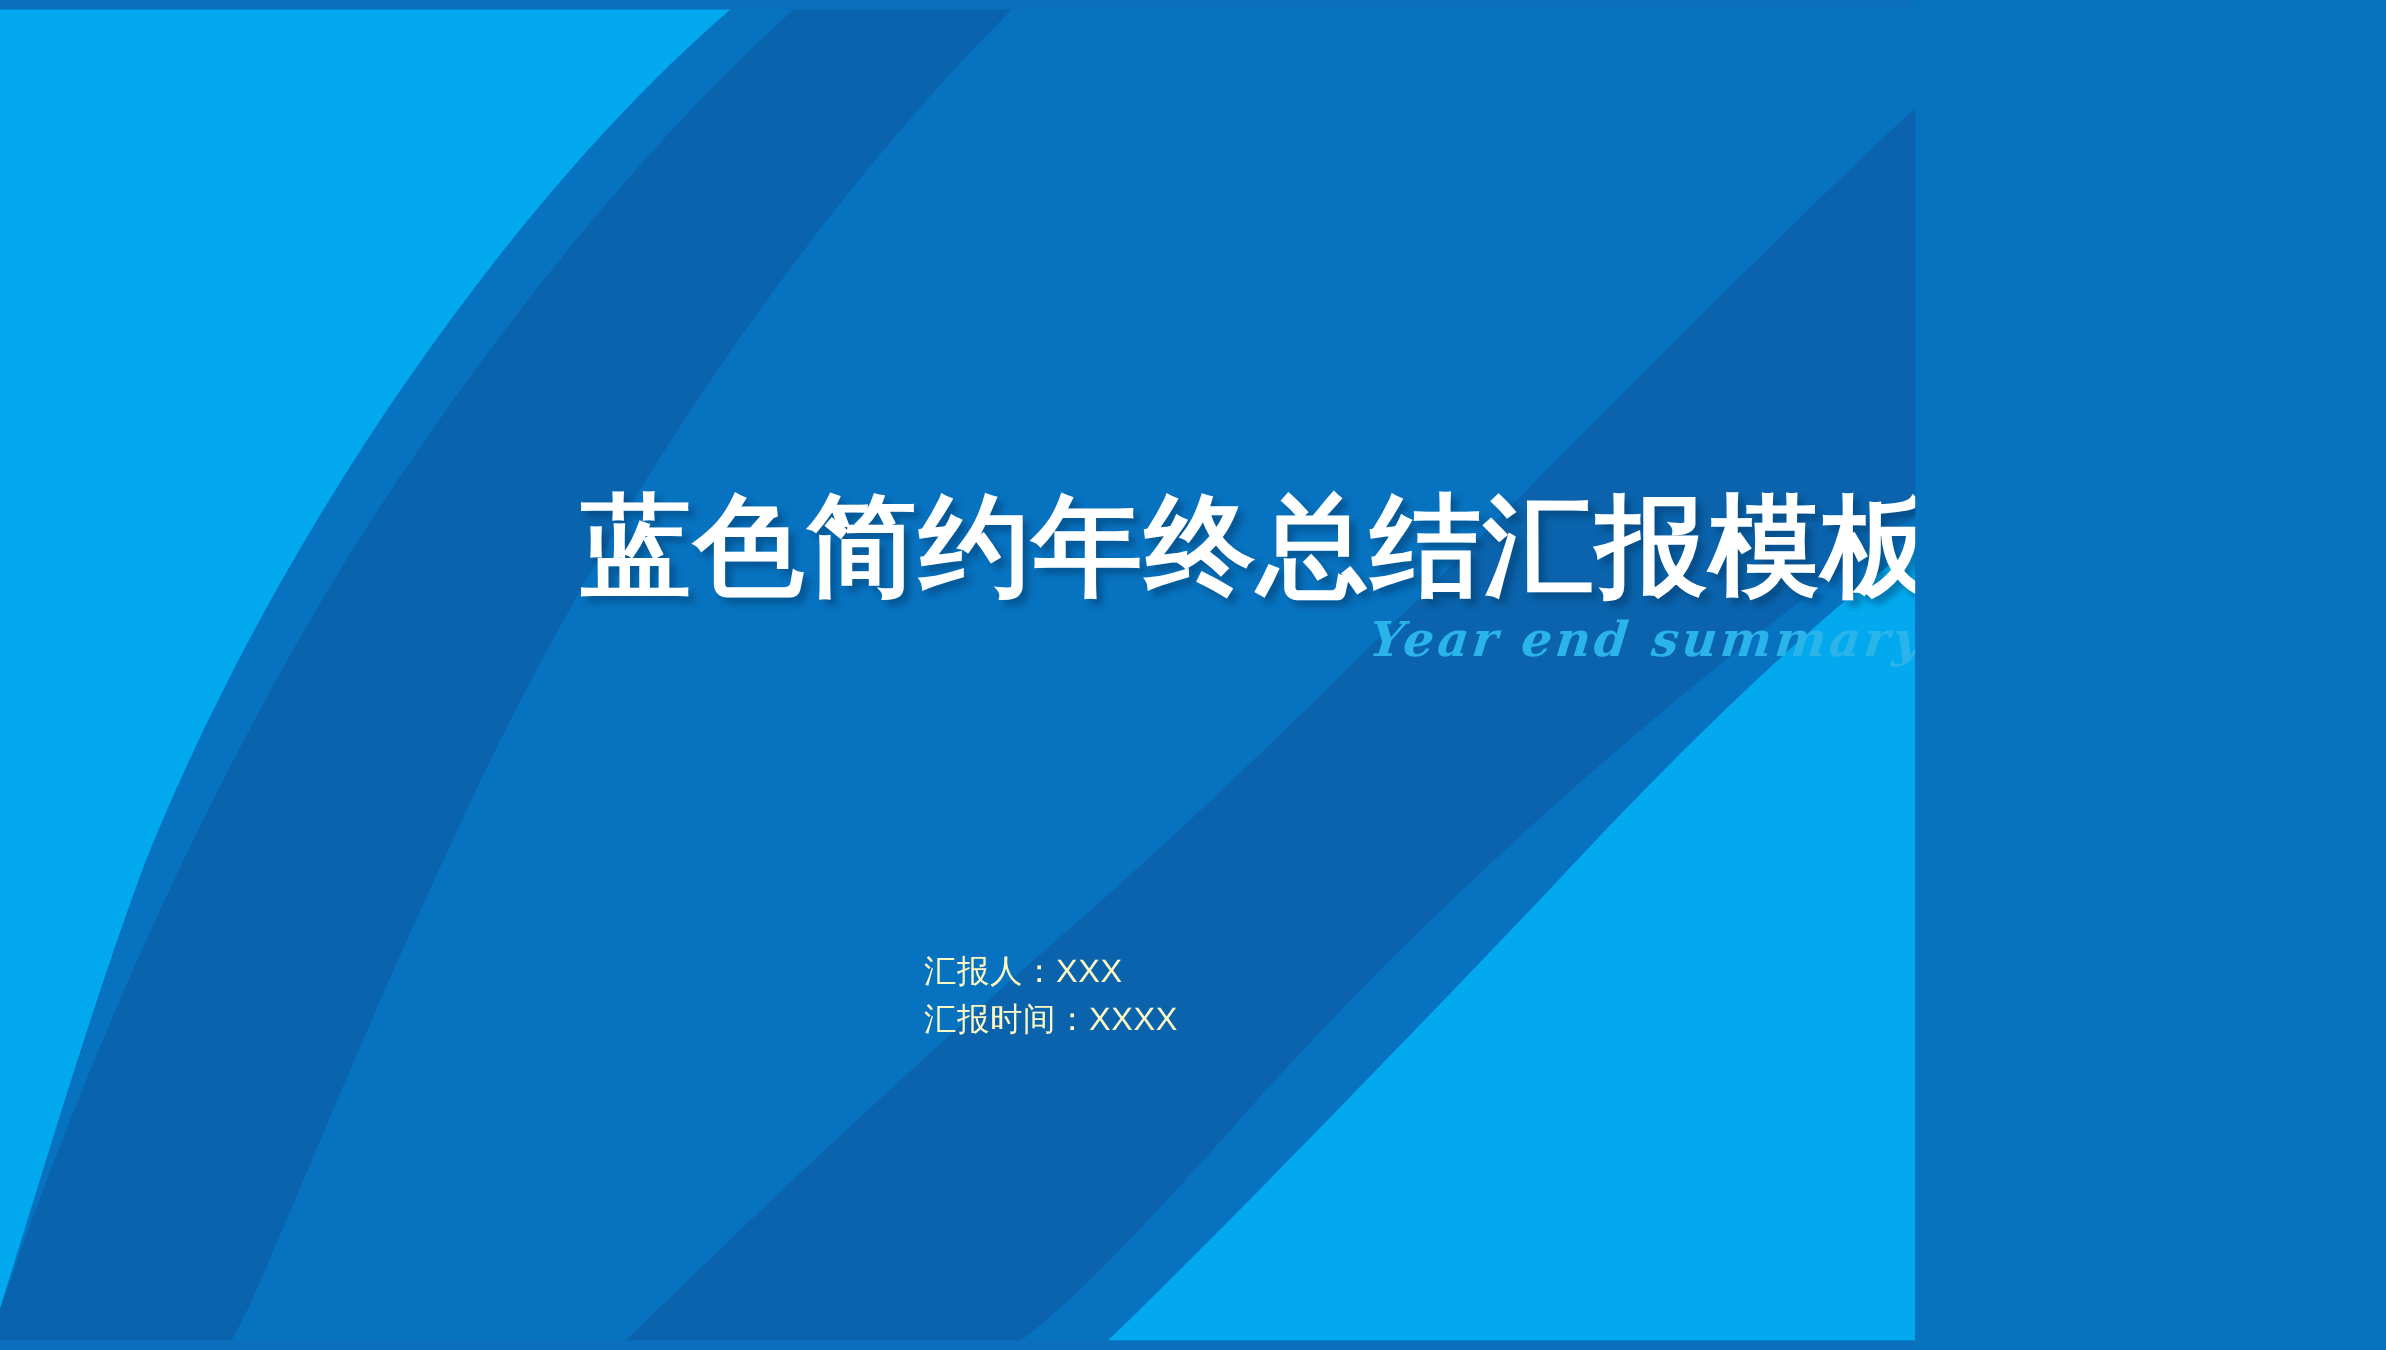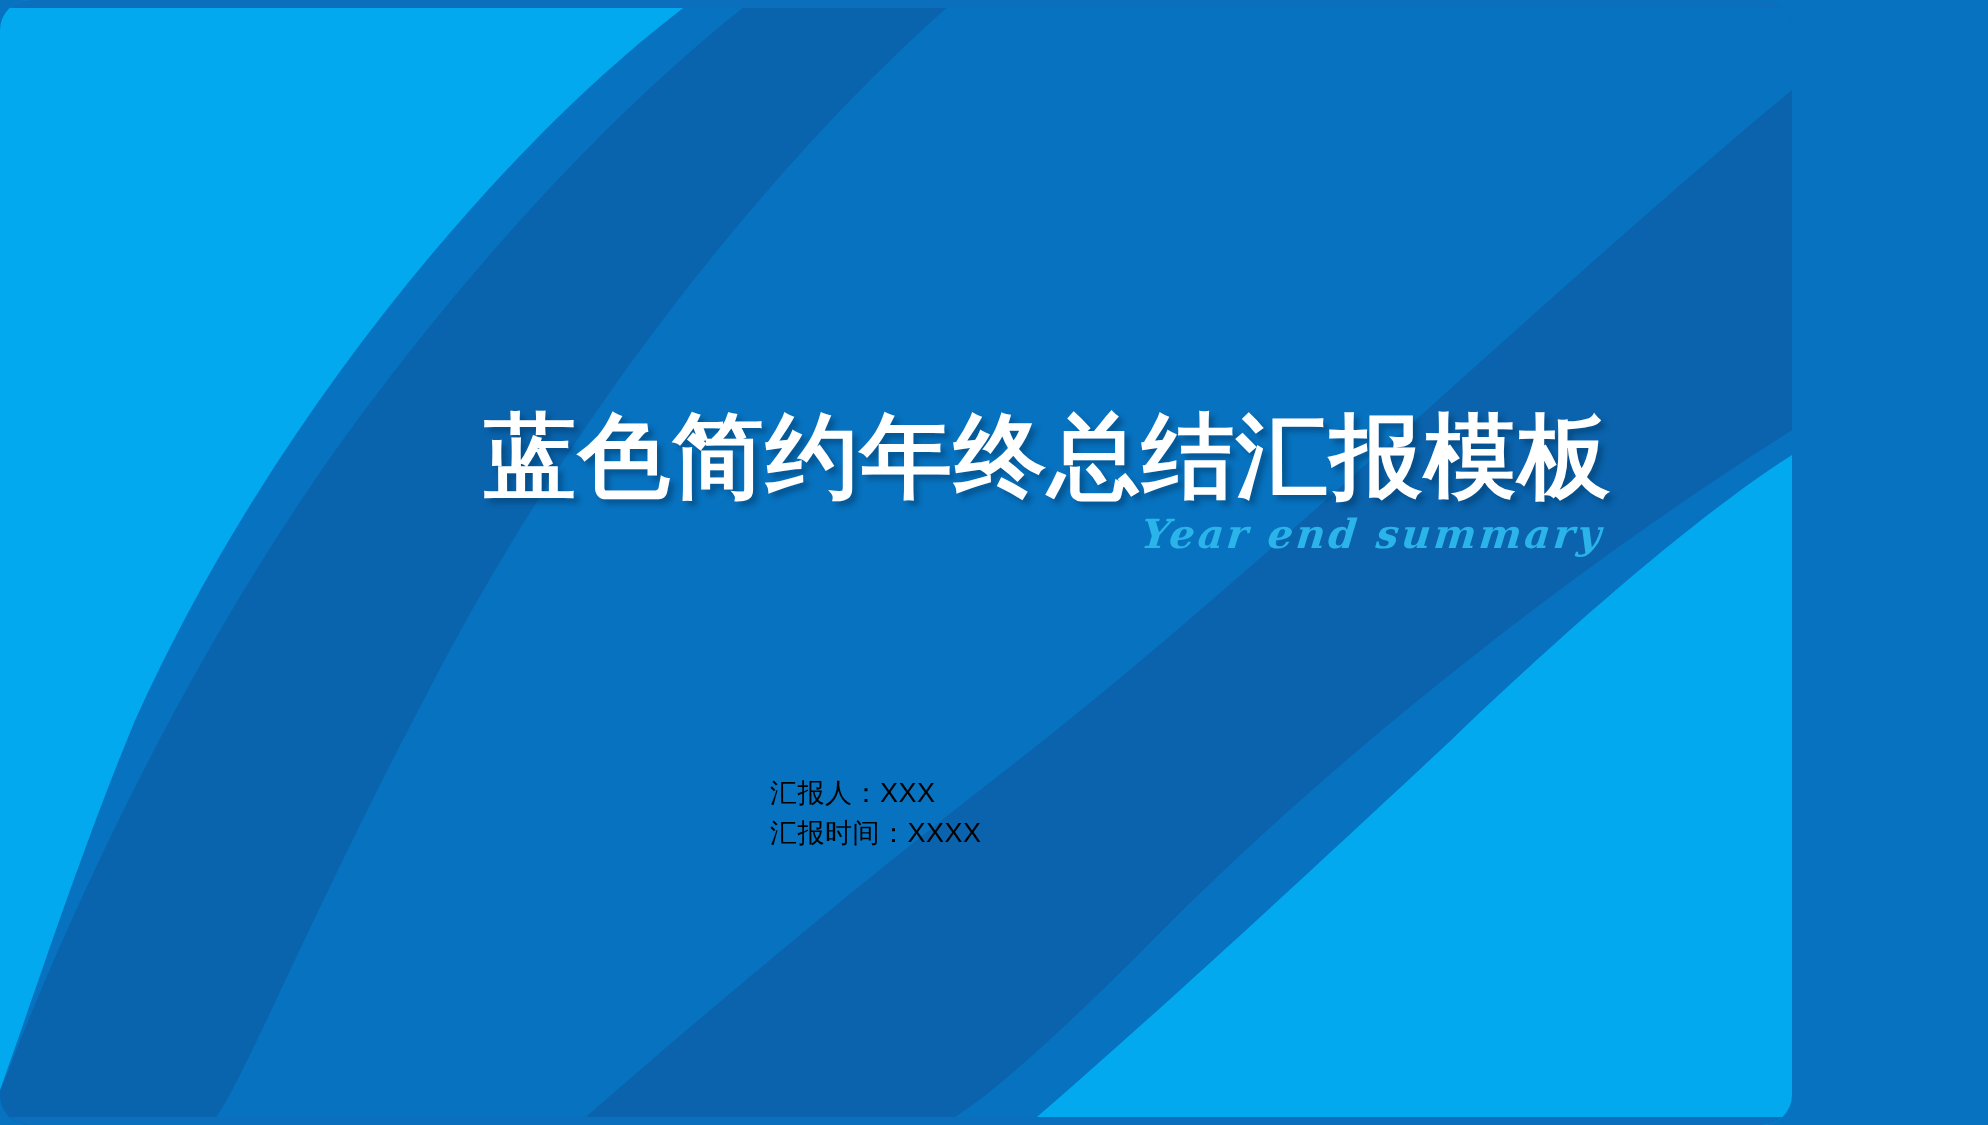--- a/index.html
+++ b/index.html
@@ -2,26 +2,25 @@
 <html><head>
 <meta charset="utf-8">
 <style>
   html, body {
     margin: 0;
     padding: 0;
     background: #0772BF;
   }
   #slide {
     position: relative;
-    width: 1792px;
+    width: 1596px;
     height: 1125px;
     overflow: hidden;
     background: #0772BF;
     font-family: "Liberation Sans", "DejaVu Sans", sans-serif;
-    border-radius: 30px;
   }
 
   
   .bg-layer {
     position: absolute;
     inset: 0;
     width: 100%;
     height: 100%;
     display: block;
   }
@@ -55,23 +54,23 @@
     letter-spacing: 3px;
     line-height: 1;
     white-space: nowrap;
     transform: skewX(-6deg);
     transform-origin: right center;
   }
 
   .meta-block {
     position: absolute;
     left: 770px;
-    top: 774px;
+    top: 790px;
     z-index: 5;
-    color: #000000;
+    color: #fef9c3;
     font-size: 27px;
     line-height: 1.48;
     letter-spacing: 0.5px;
   }
   .meta-line {
     margin: 0;
     white-space: nowrap;
   }
 </style>
 </head>

